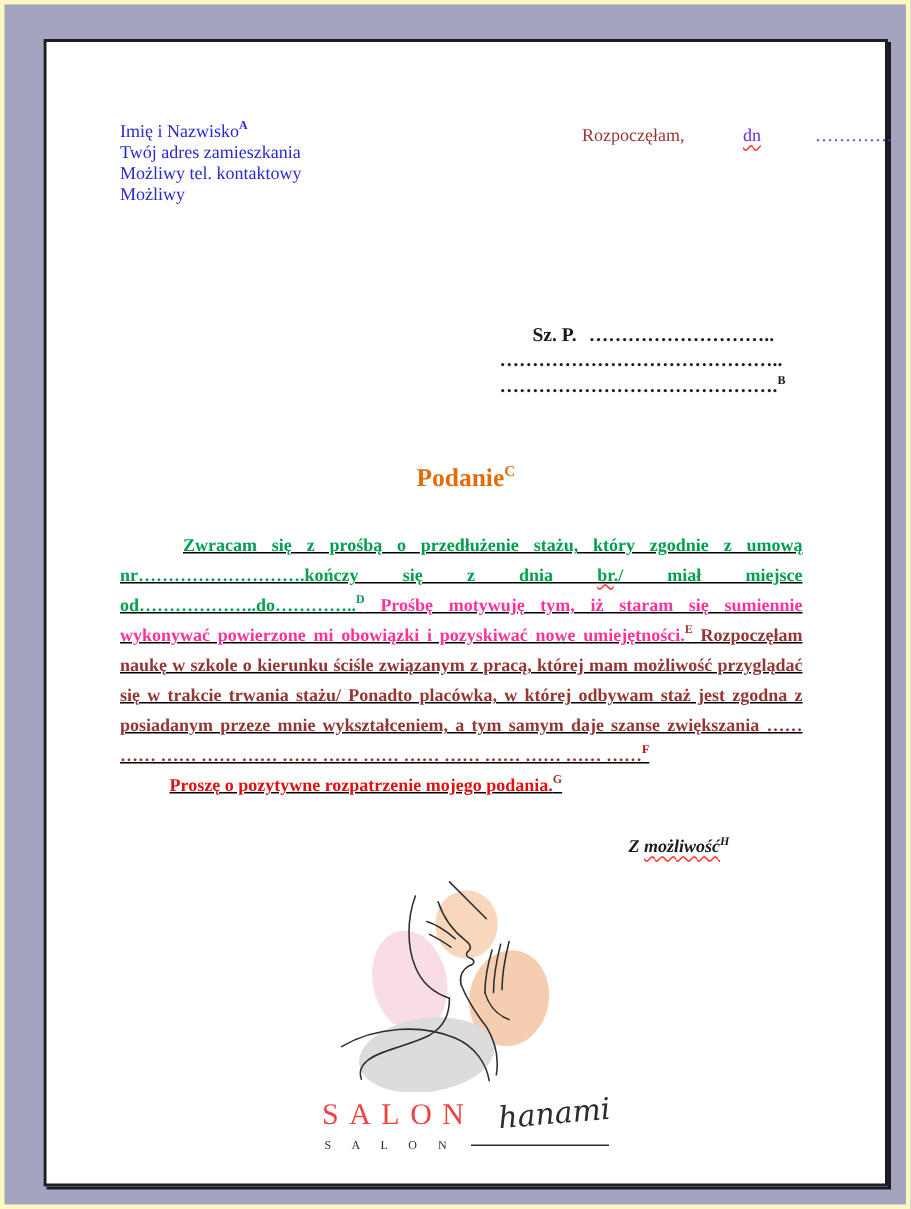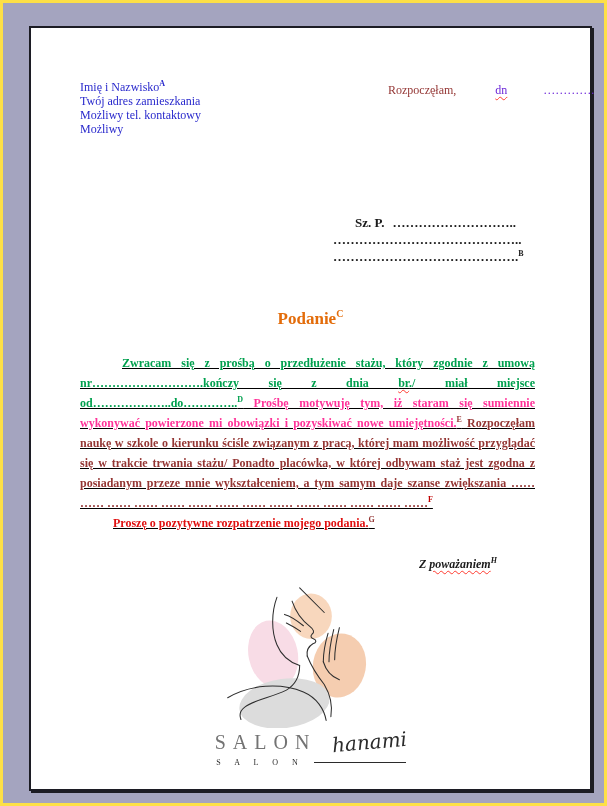--- a/index.html
+++ b/index.html
@@ -1,19 +1,19 @@
 <!DOCTYPE html>
 <html><head>
 <meta charset="utf-8">
 <style>
   * { margin:0; padding:0; box-sizing:border-box; }
   html,body { width:607px; height:806px; }
   body { font-family:"Liberation Serif", serif; background:#a4a4bf; }
   .viewport { position:relative; width:607px; height:806px; background:#a4a4bf;
-              border:3px solid #fde047; overflow:hidden; }
+              border:3px solid #fef9c3; overflow:hidden; }
   .page { position:absolute; left:26px; top:23px; width:563px; height:765px;
           background:#ffffff; border:2px solid #1c1c24; box-shadow:2px 2px 0 #1c1c24; }
 
   
   .t-blue   { color:#6d28d9;margin-left:36px; }
   .t-maroon { color:#943634; }
   .t-green  { color:#00a04e; }
   .t-pink   { color:#ff3399; }
   .t-red    { color:#e01010; }
 
@@ -47,21 +47,21 @@
   .para { text-align:justify; text-indent:42px; }
   .para.closing { text-align:left; text-indent:33px; }
 
   .signoff { position:absolute; left:388px; top:529px; font-size:12px;
              font-style:italic; font-weight:bold; color:#1a1a1a; }
 
   .logo { position:absolute; left:150px; top:558px; width:260px; text-align:center; }
   .logo-art { display:block; margin:0 auto; width:190px; height:142px; }
   .logo-row1 { display:flex; justify-content:center; align-items:baseline; gap:16px; margin-top:2px; }
   .logo-salon { font-family:"Liberation Serif", serif; font-size:20px;
-                letter-spacing:7px; color:#737373; }
+                letter-spacing:7px; color:#ef4444; }
   .logo-script { font-family:"DejaVu Serif", serif; font-style:italic; font-size:20px;
                  color:#2b2b2b; transform:rotate(-5deg); display:inline-block; }
   .logo-row2 { display:flex; justify-content:center; align-items:center; gap:10px; margin-top:4px;text-align:center; }
   .logo-sub { font-size:8px; letter-spacing:6px; color:#2b2b2b; }
   .logo-line { width:92px; height:1px; background:#2b2b2b; }
 </style>
 </head>
 <body>
 
 <div class="viewport">
@@ -82,21 +82,21 @@
       <div class="r-line"><span>…………………………………….</span><sup class="sup-black">B</sup></div>
     </div>
 
     <h1 class="title"><span>Podanie</span><sup class="sup-orange">C</sup></h1>
 
     <div class="bodytext">
       <p class="para"><span class="t-green">Zwracam się z prośbą o przedłużenie stażu, który zgodnie z umową nr……………………….kończy się z dnia </span><span class="t-green wavy">br</span><span class="t-green">./ miał miejsce od………………..do…………..</span><sup class="sup-green">D</sup><span class="t-pink"> Prośbę motywuję tym, iż staram się sumiennie wykonywać powierzone mi obowiązki i pozyskiwać nowe umiejętności.</span><sup class="sup-maroon">E</sup><span class="t-maroon"> Rozpoczęłam naukę w szkole o kierunku ściśle związanym z pracą, której mam możliwość przyglądać się w trakcie trwania stażu/ Ponadto placówka, w której odbywam staż jest zgodna z posiadanym przeze mnie wykształceniem, a tym samym daje szanse zwiększania …… …… …… …… …… …… …… …… …… …… …… …… …… ……</span><sup class="sup-redref">F</sup></p>
       <p class="para closing"><span class="t-red">Proszę o pozytywne rozpatrzenie mojego podania.</span><sup class="sup-maroon">G</sup></p>
     </div>
 
-    <div class="signoff"><span>Z </span><span class="wavy">poważaniem</span><sup class="sup-black">H</sup></div>
+    <div class="signoff"><span>Z </span><span class="wavy">możliwość</span><sup class="sup-black">H</sup></div>
 
     <div class="logo">
       <svg class="logo-art" viewBox="0 0 200 150" xmlns="http://www.w3.org/2000/svg">
         <ellipse cx="60" cy="72" rx="26" ry="36" fill="#f8dce6" transform="rotate(-12 60 72)"></ellipse>
         <ellipse cx="100" cy="32" rx="22" ry="24" fill="#f8d7bd"></ellipse>
         <ellipse cx="130" cy="84" rx="28" ry="34" fill="#f5cdb0" transform="rotate(10 130 84)"></ellipse>
         <ellipse cx="72" cy="124" rx="48" ry="26" fill="#dcdcdc" transform="rotate(-8 72 124)"></ellipse>
         <g fill="none" stroke="#2e2e2e" stroke-width="1.1" stroke-linecap="round">
           <path d="M88,2 C96,10 104,18 114,28"></path>
           <path d="M80,16 C84,28 90,36 99,43 C103,46 104,49 101,51 C99,53 100,55 103,56 C106,57 106,60 102,61 C97,64 95,68 96,74"></path>

